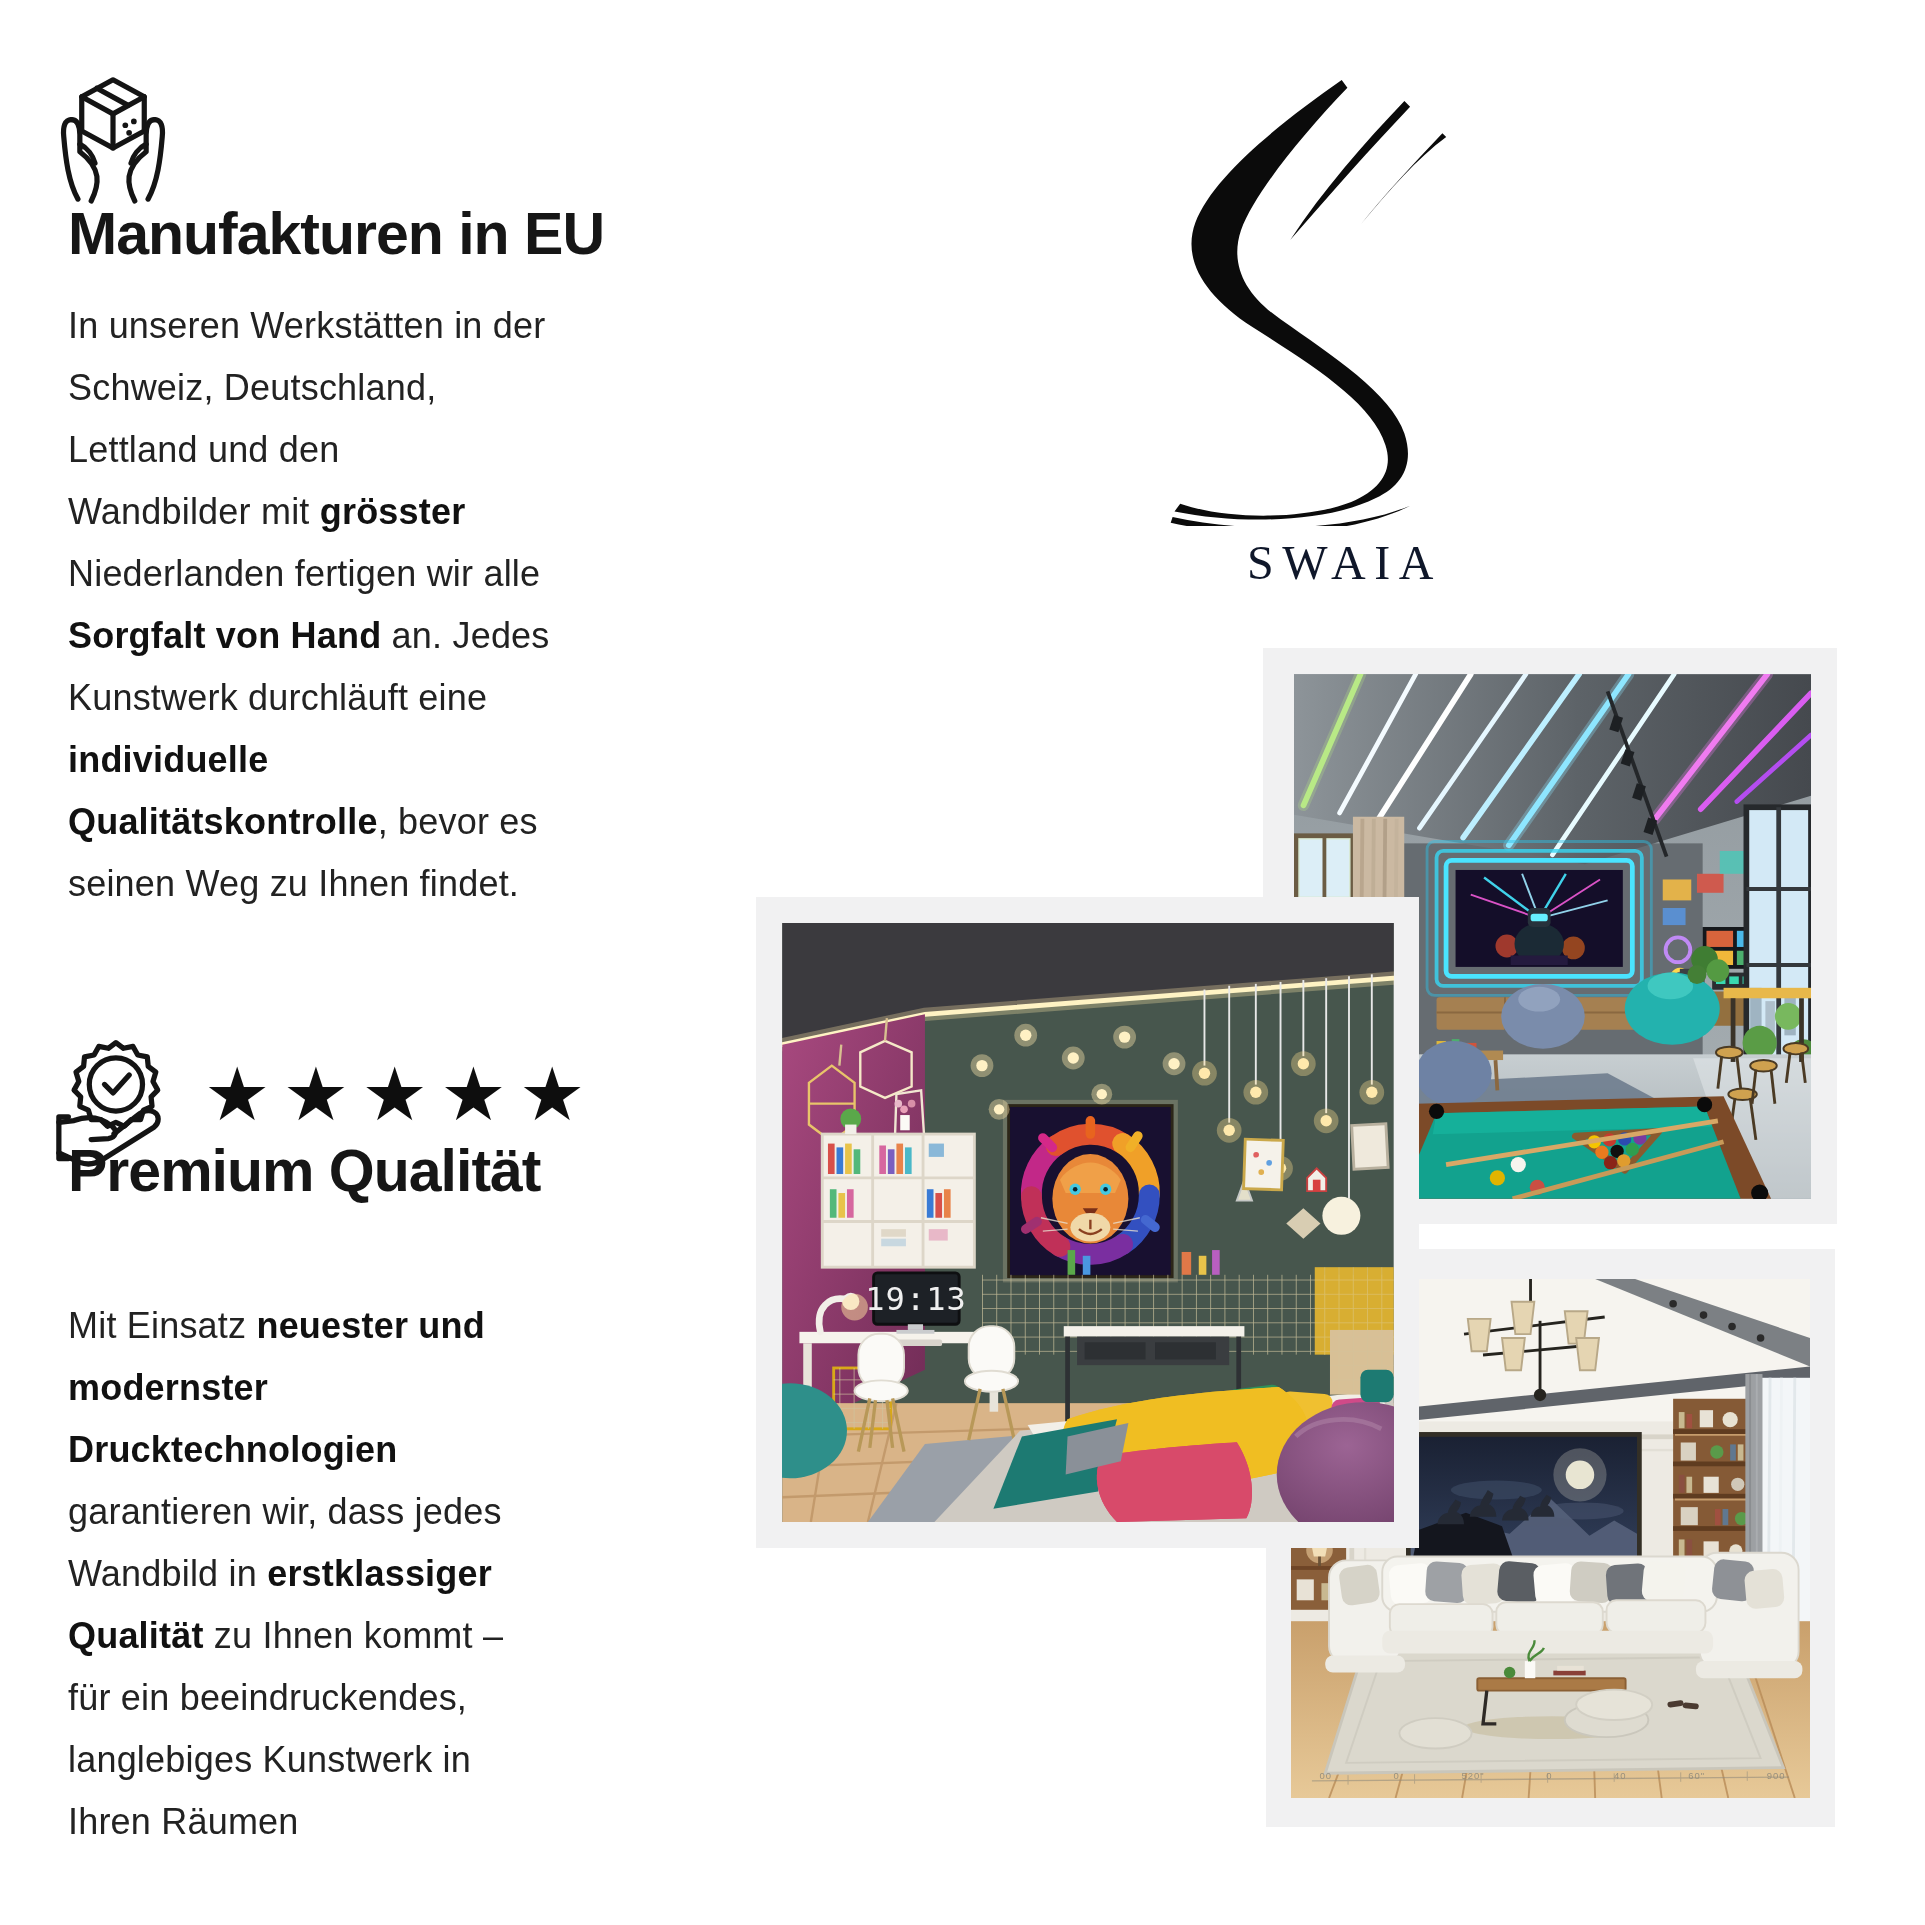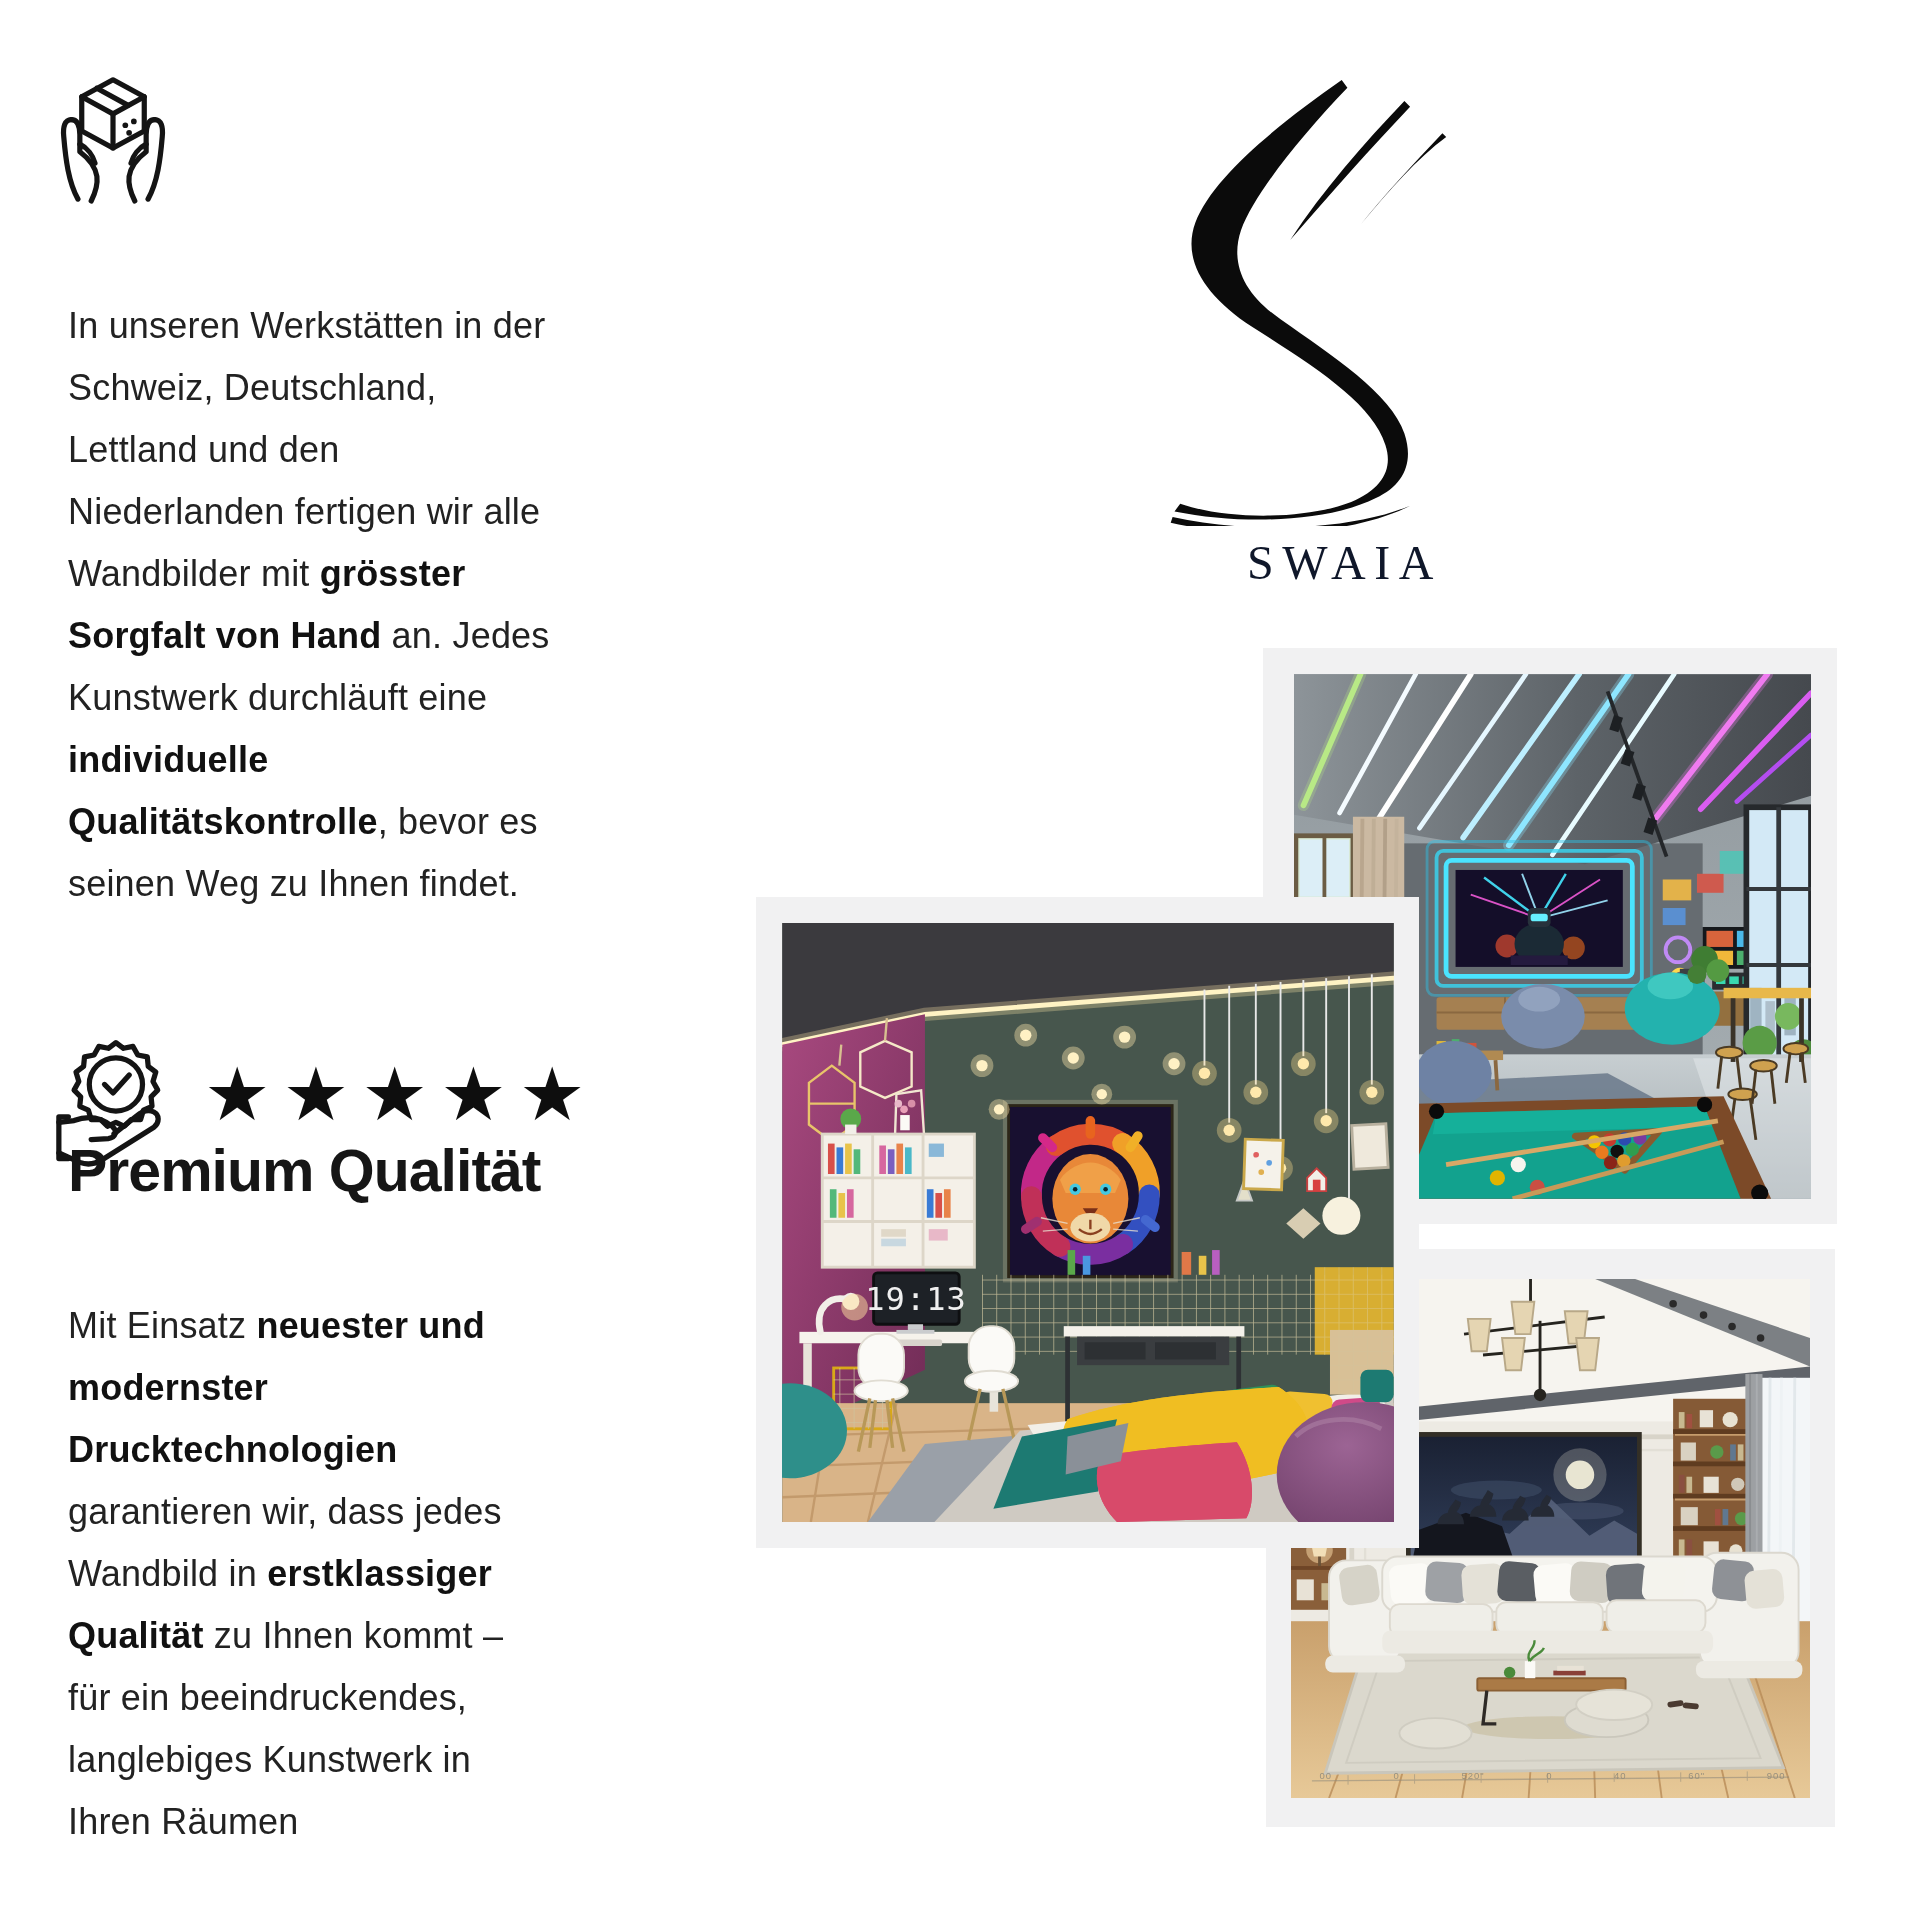--- a/index.html
+++ b/index.html
@@ -45,27 +45,28 @@
       <path d="M13,50 C6,50 4,58 5,68 C7,92 10,116 20,134"></path>
       <path d="M13,50 C20,50 22,58 22,66 L22,84 C30,90 38,98 40,110 C41,118 38,128 34,136"></path>
       <path d="M22,76 C30,80 36,88 38,96"></path>
 
       <path d="M101,50 C108,50 110,58 109,68 C107,92 104,116 94,134"></path>
       <path d="M101,50 C94,50 92,58 92,66 L92,84 C84,90 76,98 74,110 C73,118 76,128 80,136"></path>
       <path d="M92,76 C84,80 78,88 76,96"></path>
     </g>
   </svg>
 
+  <div class="h1" style="left:68px;top:202px;">Manufakturen in EU</div>
 
   <div class="para" style="left:68px;top:295px;width:628px;">
       <div class="tline"><span>In unseren Werkstätten in der</span></div>
       <div class="tline"><span>Schweiz, Deutschland,</span></div>
       <div class="tline"><span>Lettland und den</span></div>
+      <div class="tline"><span>Wandbilder mit </span><b>grösster</b></div>
       <div class="tline"><span>Niederlanden fertigen wir alle</span></div>
-      <div class="tline"><span>Wandbilder mit </span><b>grösster</b></div>
       <div class="tline"><b>Sorgfalt von Hand</b><span> an. Jedes</span></div>
       <div class="tline"><span>Kunstwerk durchläuft eine</span></div>
       <div class="tline"><b>individuelle</b></div>
       <div class="tline"><b>Qualitätskontrolle</b><span>, bevor es</span></div>
       <div class="tline"><span>seinen Weg zu Ihnen findet.</span></div>
     </div>
 
   <svg class="abs" style="left:53px;top:1035px;" width="122" height="135" viewBox="0 0 128 142">
     <g fill="none" stroke="#141414" stroke-width="5.5" stroke-linecap="round" stroke-linejoin="round">
 

